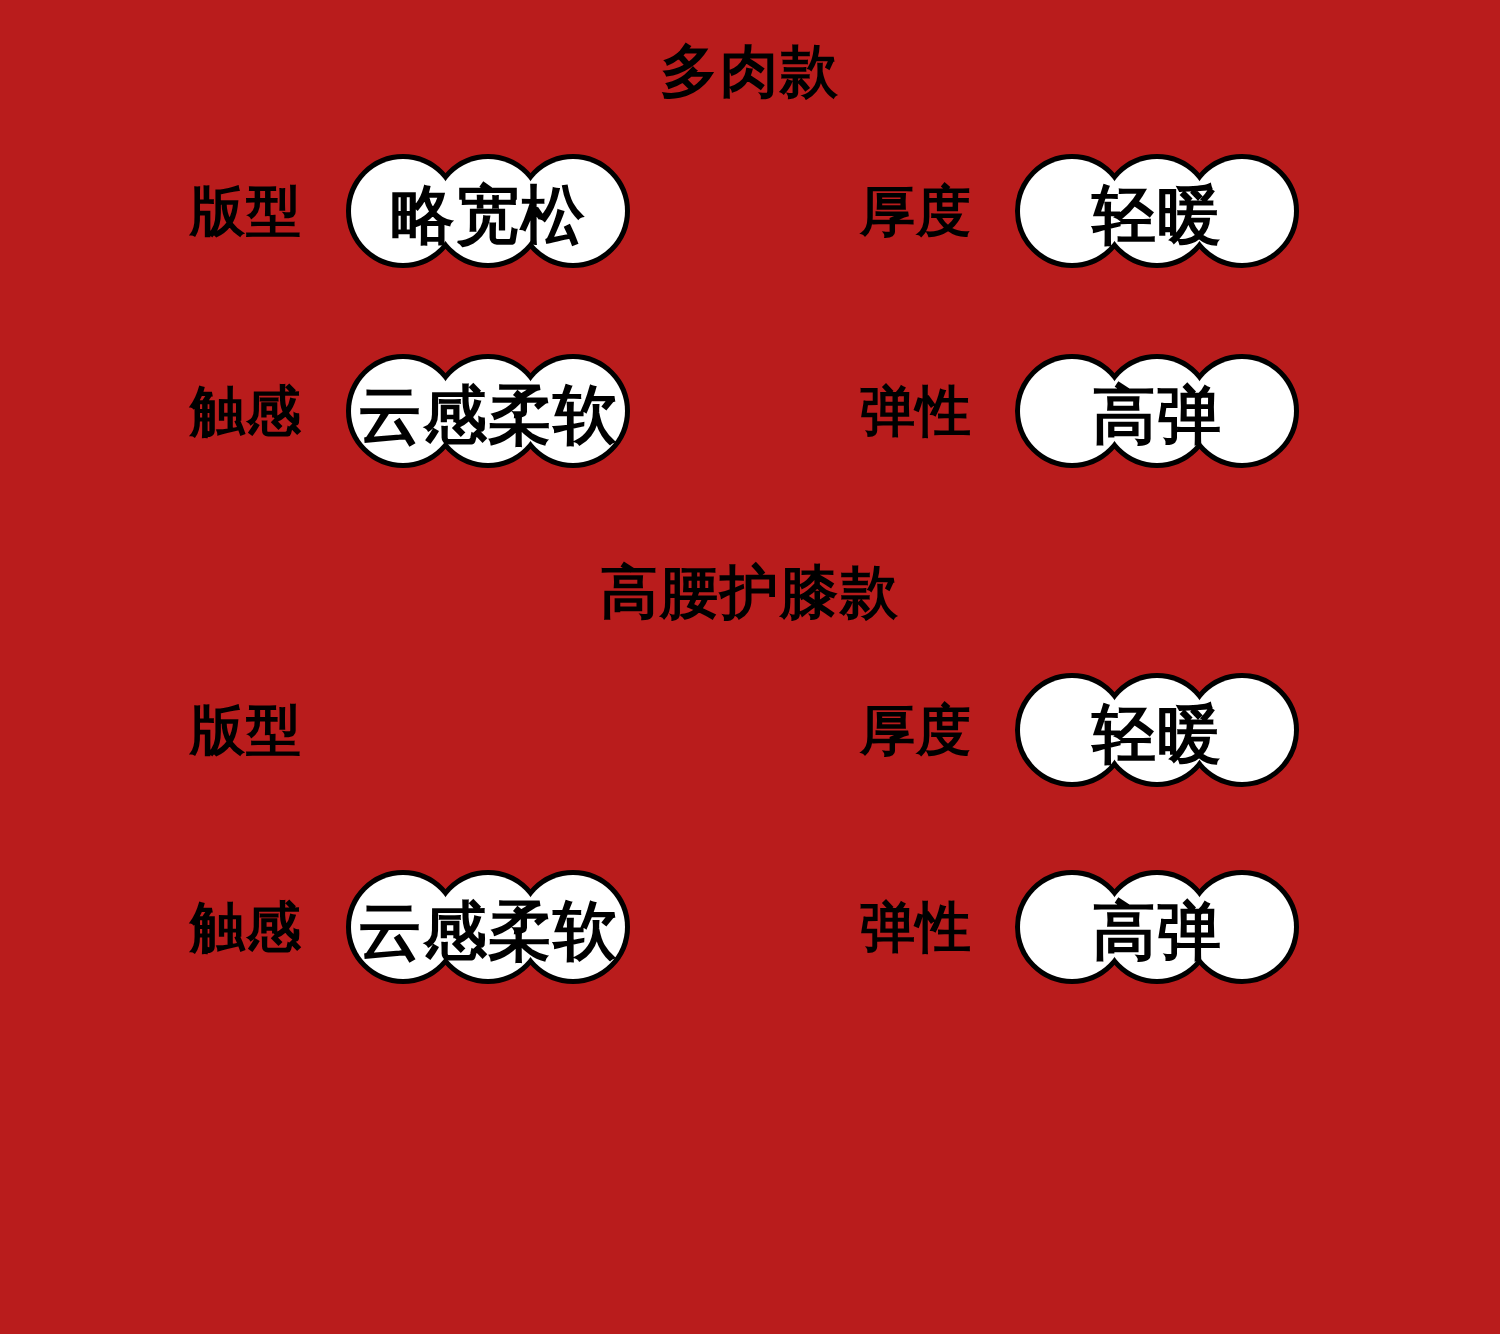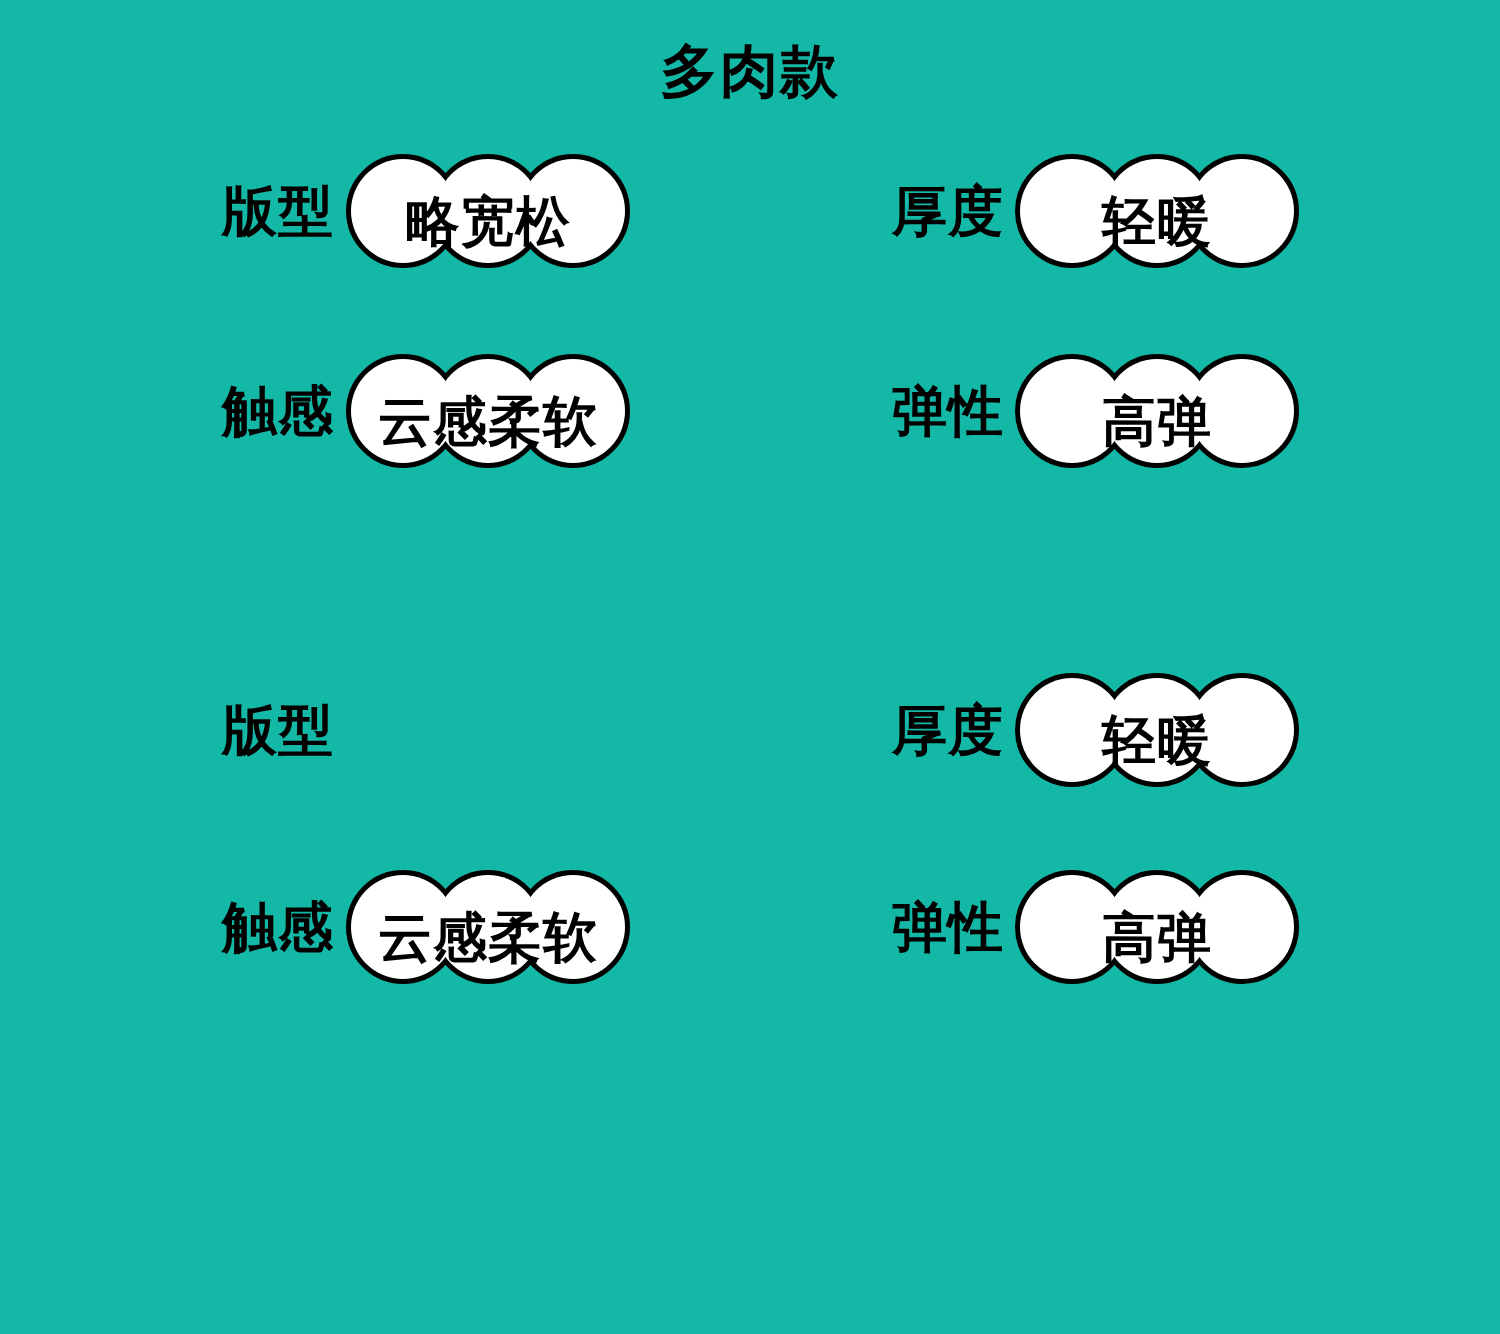--- a/index.html
+++ b/index.html
@@ -4,21 +4,21 @@
 <style>
   html, body {
     margin: 0;
     padding: 0;
     background: #ffffff;
   }
   .stage {
     position: relative;
     width: 1500px;
     height: 1334px;
-    background: #14b8a6;
+    background: #b91c1c;
     font-family: "Liberation Sans", "DejaVu Sans", sans-serif;
     color: #000000;
     overflow: hidden;
   }
   .section-title {
     position: absolute;
     left: 0;
     width: 1500px;
     text-align: center;
     font-size: 58px;
@@ -32,43 +32,42 @@
   .attr-label {
     position: absolute;
     height: 114px;
     display: flex;
     align-items: center;
     font-size: 55px;
     font-weight: 700;
     line-height: 1;
     letter-spacing: 1px;
     white-space: nowrap;
-    margin-left: 32px;
   }
   .bubble {
     position: absolute;
     width: 284px;
     height: 114px;
   }
   .bubble svg {
     position: absolute;
     left: 0;
     top: 0;
     overflow: visible;
   }
   .bubble .val {
     position: absolute;
     left: 0;
-    top: 10px;
+    top: 4px;
     width: 284px;
     height: 114px;
     display: flex;
     align-items: center;
     justify-content: center;
-    font-size: 54px;
+    font-size: 64px;
     font-weight: 700;
     line-height: 1;
     letter-spacing: 1px;
     white-space: nowrap;
   }
 
   
   .r1 { top: 154px; }
   .r2 { top: 354px; }
   .r3 { top: 673px; }
@@ -147,20 +146,21 @@
       </g>
       <g fill="#ffffff">
         <circle cx="57" cy="57" r="52"></circle>
         <circle cx="227" cy="57" r="52"></circle>
         <circle cx="142" cy="57" r="52"></circle>
       </g>
     </svg>
     <span class="val">高弹</span>
   </div>
 
+  <div class="section-title title-2">高腰护膝款</div>
 
   <div class="attr-label r3 c1-label">版型</div>
 
   <div class="attr-label r3 c2-label">厚度</div>
   <div class="bubble r3 c2-bubble">
     <svg width="284" height="114" viewBox="0 0 284 114" aria-hidden="true">
       <g fill="#ffffff" stroke="#000000" stroke-width="10">
         <circle cx="57" cy="57" r="52"></circle>
         <circle cx="227" cy="57" r="52"></circle>
         <circle cx="142" cy="57" r="52"></circle>

